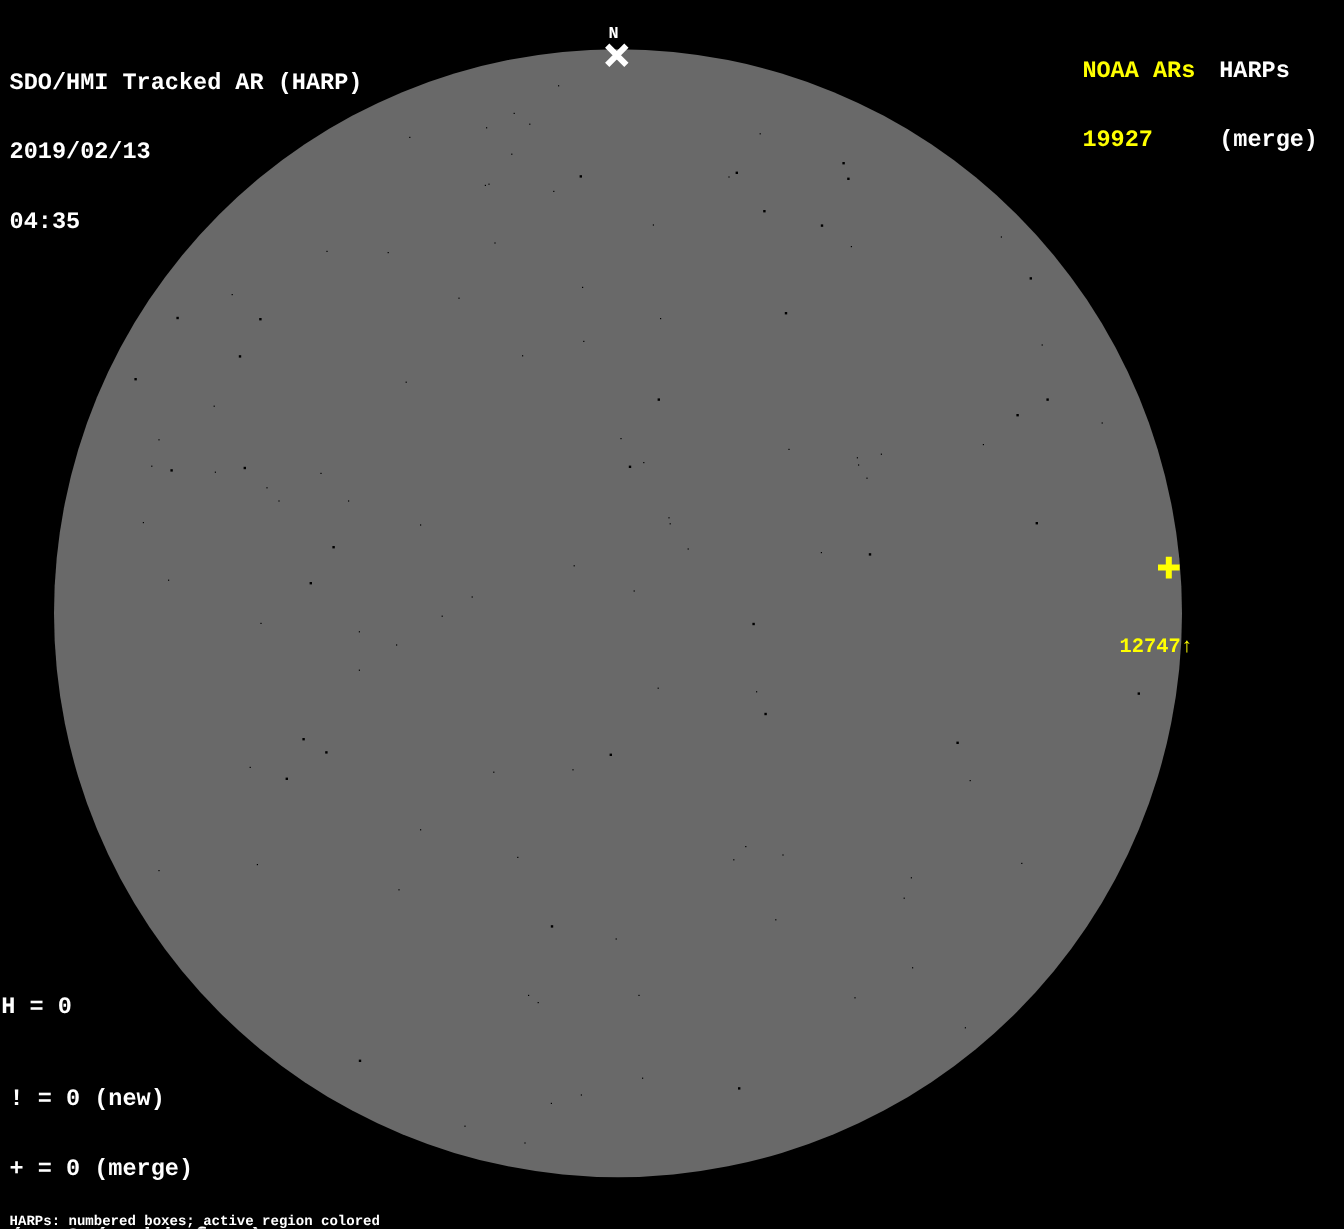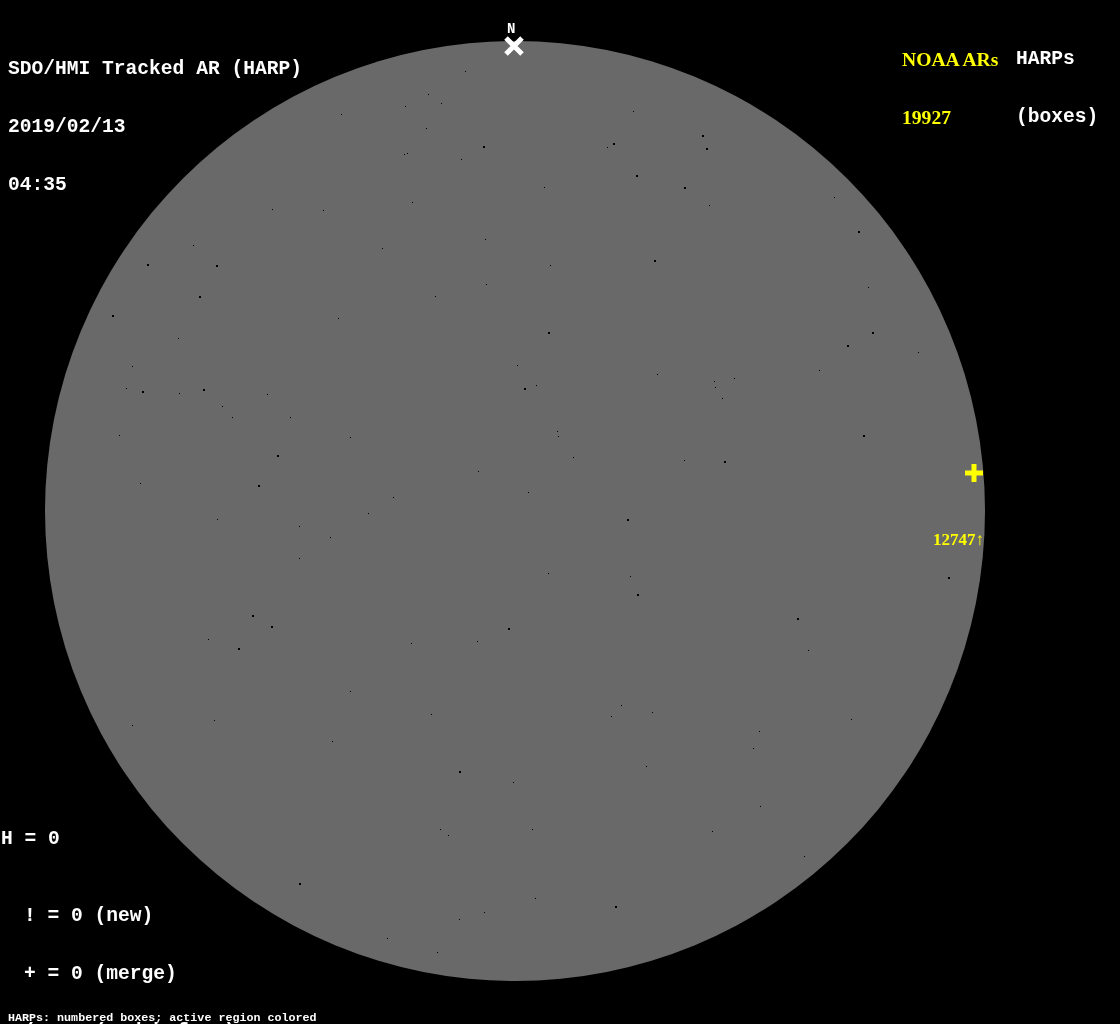--- a/index.html
+++ b/index.html
@@ -9,30 +9,30 @@
     position:relative;overflow:hidden;
     font-family:"Liberation Mono","DejaVu Sans Mono",monospace;
     font-weight:bold;
     color:#fff;
   }
   .stage{position:absolute;inset:0;}
   svg{position:absolute;left:0;top:0;}
   .txt{position:absolute;white-space:pre;}
   .big{font-size:19.6px;line-height:19.2px;letter-spacing:0;}
   .small{font-size:11.7px;line-height:11.7px;}
-  .yellow{color:var(--yellow,#ffff00);font-family:Liberation Serif, serif;}
+  .yellow{color:var(--yellow,#ffff00);}
   .white{color:#fff;}
   #title-block{left:8px;top:22px;}
   #noaa-block{left:902px;top:12px;}
   #harps-block{left:1016px;top:12px;}
   #north-label{font-size:14px;line-height:14px;}
   #ar-number-label{font-size:17px;line-height:13px;}
   #legend-h{left:1px;top:830px;}
   #legend-lines{left:8px;top:869px;}
-  #legend-lines div{height:19.3px;margin-left:16px;}
+  #legend-lines div{height:19.3px;}
   #footer-block{left:8px;top:990px;}
 </style>
 </head>
 <body>
 
 <div class="stage">
 
   <svg id="disk-svg" width="1120" height="1024">
     <circle id="disk-circle" cx="515" cy="511" r="470" fill="#696969"></circle>
     <g id="speckles">
@@ -167,21 +167,21 @@
     <div>04:35</div>
   </div>
 
   <div id="noaa-block" class="txt big yellow">
     <div>NOAA ARs</div>
     <div>19927</div>
   </div>
 
   <div id="harps-block" class="txt big white">
     <div>HARPs</div>
-    <div>(boxes)</div>
+    <div>(merge)</div>
   </div>
 
   <div id="north-label" class="txt white" style="left: 507px; top: 22px; color: rgb(255, 255, 255);">N</div>
 
   <div id="ar-number-label" class="txt yellow" style="left: 933px; top: 533px; color: rgb(255, 255, 0);">12747↑</div>
 
   <div id="legend-h" class="txt big white">H = 0</div>
 
   <div id="legend-lines" class="txt big white">
     <div>! = 0 (new)</div>

